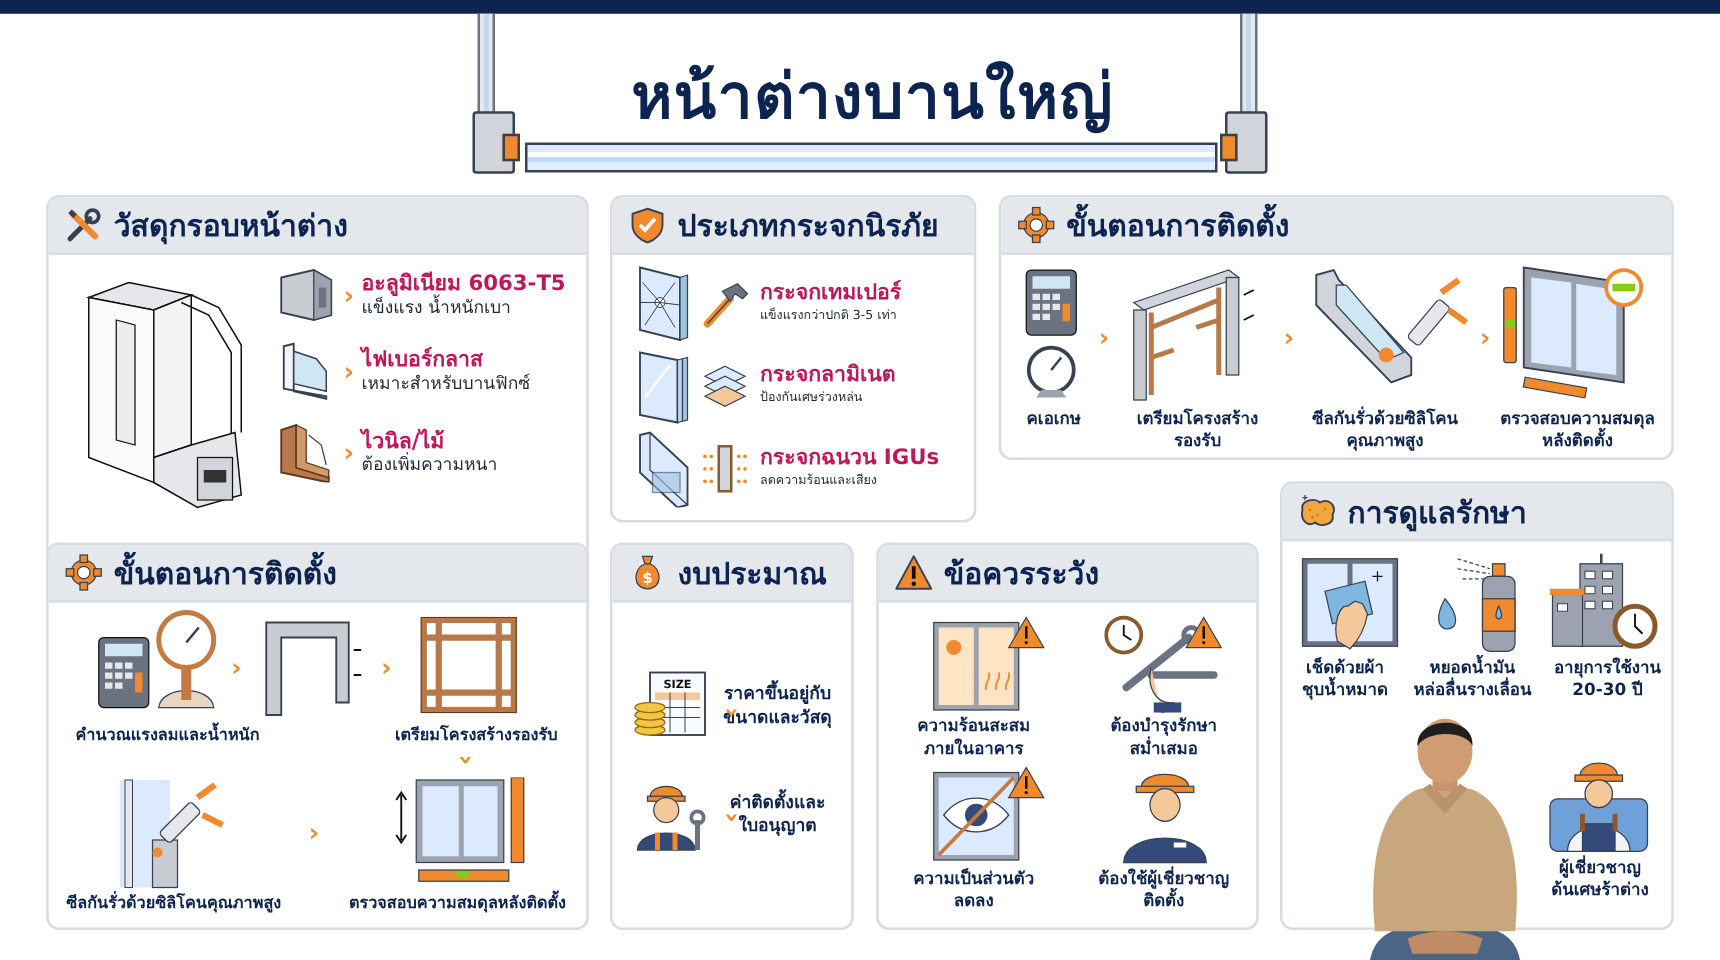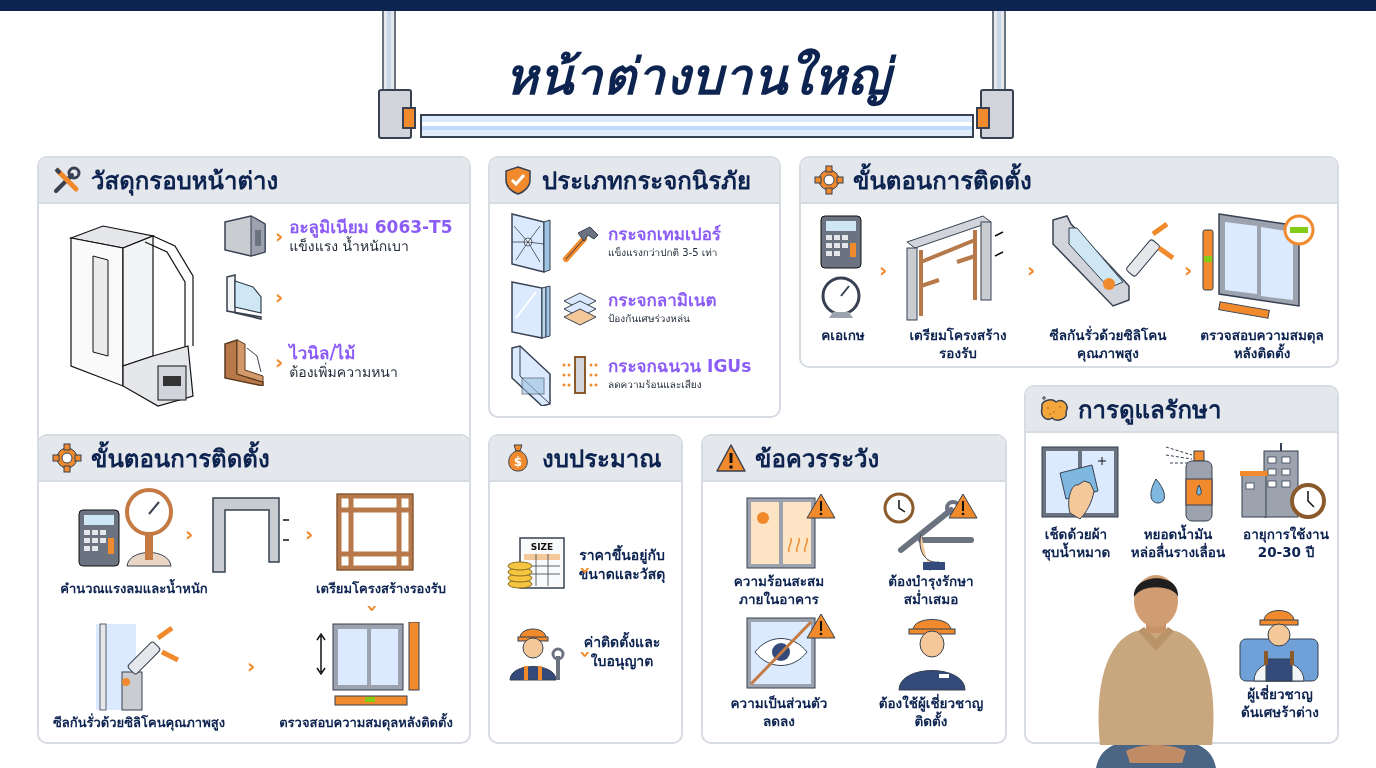--- a/index.html
+++ b/index.html
@@ -9,29 +9,29 @@
 
   
   .title-wrap { position: absolute; left: 378px; top: 11px; width: 640px; height: 130px; }
   .post { position: absolute; top: 0; width: 14px; height: 80px; border-left: 2px solid #6b7280; border-right: 2px solid #6b7280; background: linear-gradient(90deg,#e5e7eb 0 30%,#c7d7ea 30% 70%,#e5e7eb 70%); }
   .post.l { left: 4px; } .post.r { right: 12px; }
   .corner { position: absolute; top: 78px; width: 34px; height: 50px; background: #d1d5db; border: 2px solid #374151; border-radius: 3px; }
   .corner.l { left: 0; } .corner.r { right: 4px; }
   .corner .o { position: absolute; top: 16px; width: 14px; height: 22px; background: #f08a2c; border: 2px solid #374151; }
   .corner.l .o { right: -6px; } .corner.r .o { left: -6px; }
   .rail { position: absolute; left: 42px; right: 44px; top: 103px; height: 24px; border: 2px solid #374151; background: linear-gradient(180deg,#dbeafe 0 30%,#ffffff 30% 50%,#bfdbfe 50% 70%,#e0ecfa 70%); }
-  .page-title { position: absolute; left: 0; right: 0; top: 26px; text-align: center; font-family: "DejaVu Sans", sans-serif; font-weight: 700; font-size: 50px; color: #0d2350; letter-spacing: 1px; font-style: italic; }
+  .page-title { position: absolute; left: 0; right: 0; top: 26px; text-align: center; font-family: "DejaVu Sans", sans-serif; font-weight: 700; font-size: 50px; color: #0d2350; letter-spacing: 1px; }
 
   
   .card { position: absolute; background: #ffffff; border: 2px solid #d7dbe2; border-radius: 10px; overflow: hidden; }
   .card-head { height: 46px; background: #e4e7ec; display: flex; align-items: center; padding-left: 12px; gap: 8px; border-bottom: 2px solid #d7dbe2; }
   .card-head .h { font-weight: 700; font-size: 24px; color: #0d2350; white-space: nowrap; }
   .hicon { width: 32px; height: 32px; display: inline-flex; align-items: center; justify-content: center; flex: none; }
 
-  .t-bold { font-weight: 700; color: #8b5cf6; }
+  .t-bold { font-weight: 700; color: #be185d; }
   .t-sub { color: #1f2937; }
   .chev { color: #f08a2c; font-weight: 700; font-size: 20px; }
 
   
   #c-materials { left: 37px; top: 156px; width: 434px; height: 337px; }
   .mat-row { position: absolute; left: 182px; display: flex; align-items: center; gap: 6px; }
   .mat-row .ic { width: 48px; height: 48px; flex: none; }
   .mat-row .txt .t-bold { font-size: 17px; line-height: 20px; }
   .mat-row .txt .t-sub { font-size: 14px; line-height: 18px; }
 
@@ -117,20 +117,24 @@
       <div class="t-bold">อะลูมิเนียม 6063-T5</div>
       <div class="t-sub">แข็งแรง น้ำหนักเบา</div>
     </div>
   </div>
   <div class="mat-row" style="top:115px">
     <svg class="ic" viewBox="0 0 48 48">
         <polygon points="6,4 14,2 14,40 40,46 40,44 6,38" fill="#f3f4f6" stroke="#374151" stroke-width="1.5"></polygon>
         <polygon points="14,8 32,14 40,24 40,40 14,34" fill="#cfe6f5" stroke="#374151" stroke-width="1.2"></polygon>
       </svg>
     <span class="chev">›</span>
+    <div class="txt">
+      <div class="t-bold">ไฟเบอร์กลาส</div>
+      <div class="t-sub">เหมาะสำหรับบานฟิกซ์</div>
+    </div>
   </div>
   <div class="mat-row" style="top:180px">
     <svg class="ic" viewBox="0 0 48 48">
         <polygon points="4,6 16,2 16,36 42,44 42,48 4,40" fill="#b7794a" stroke="#5b3a1e" stroke-width="1.5"></polygon>
         <polygon points="16,2 24,6 24,32 42,38 42,44 16,36" fill="#d29a6b" stroke="#5b3a1e"></polygon>
         <polyline points="26,10 36,18 40,34" fill="none" stroke="#374151"></polyline>
       </svg>
     <span class="chev">›</span>
     <div class="txt">
       <div class="t-bold">ไวนิล/ไม้</div>

